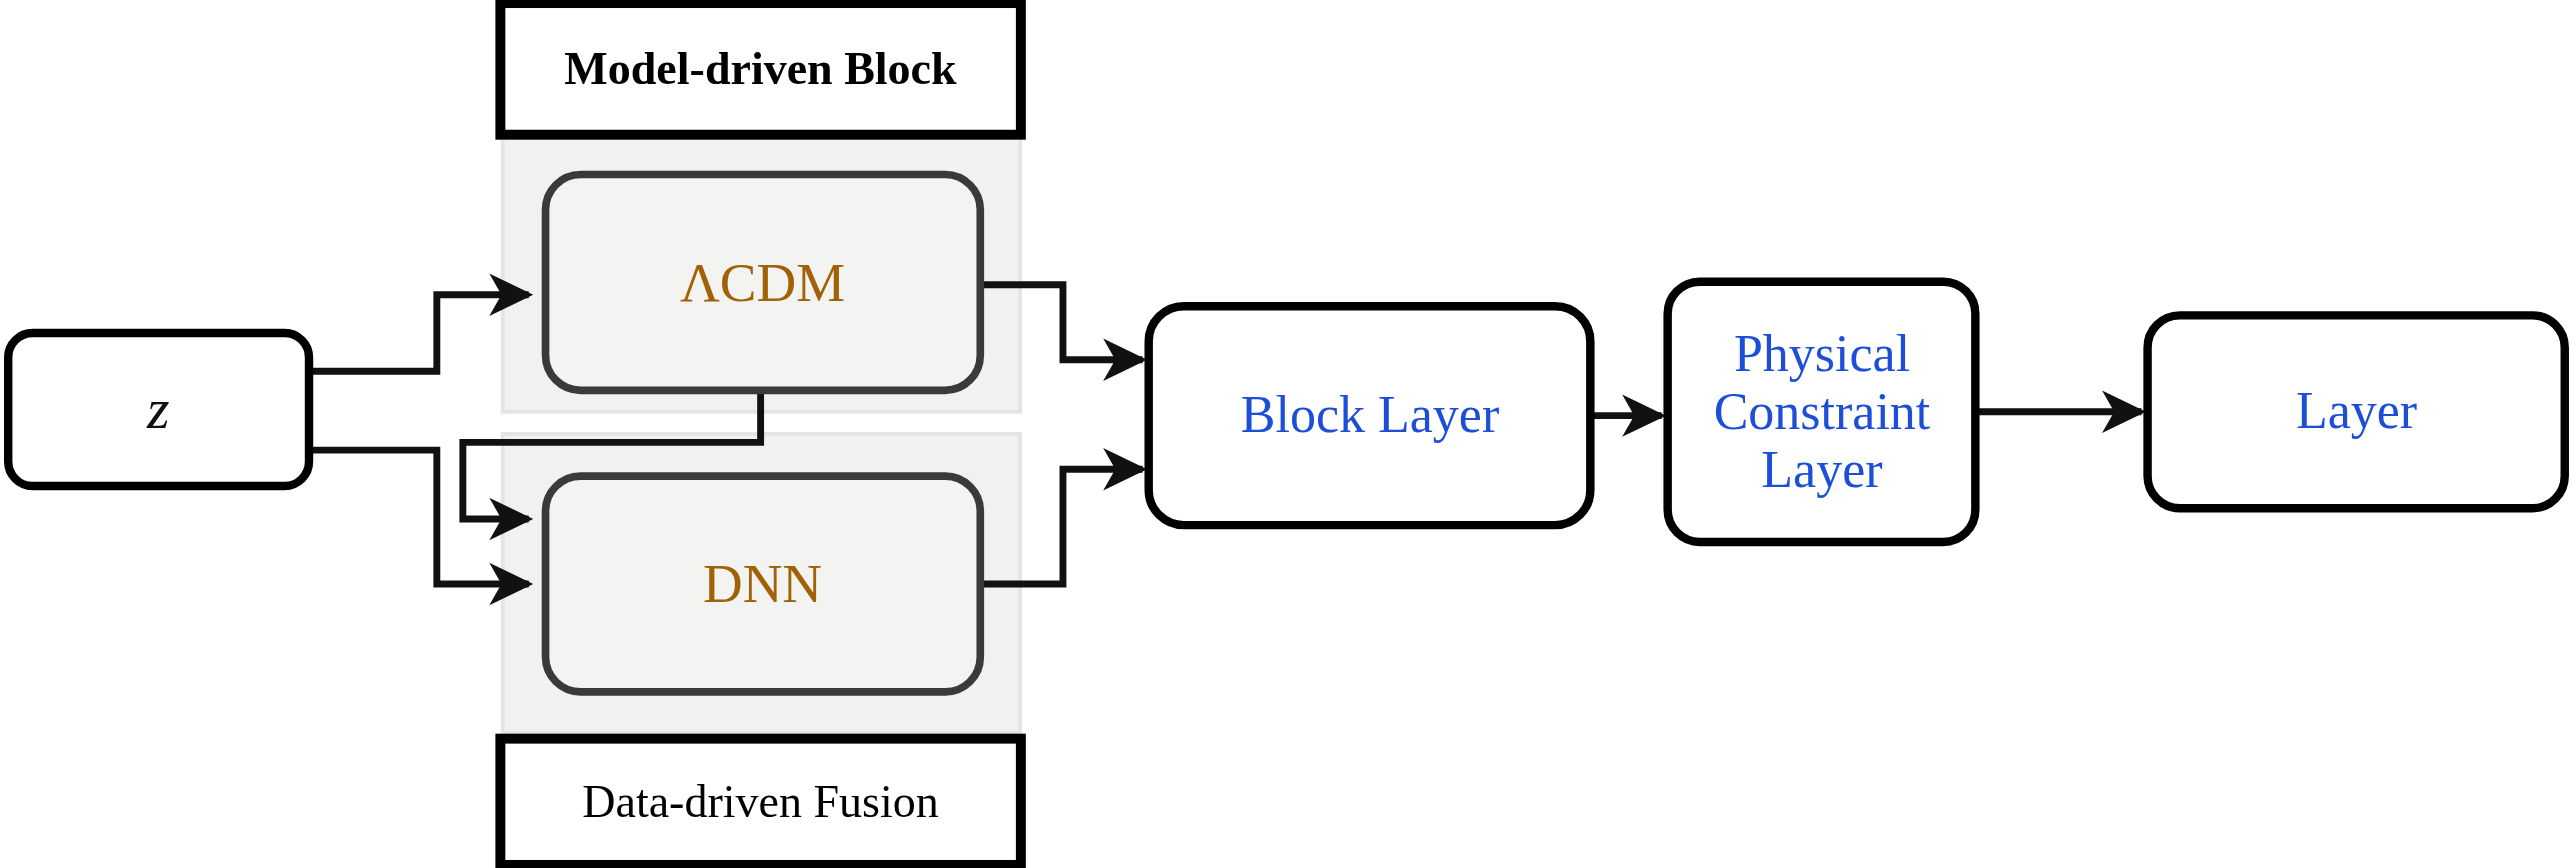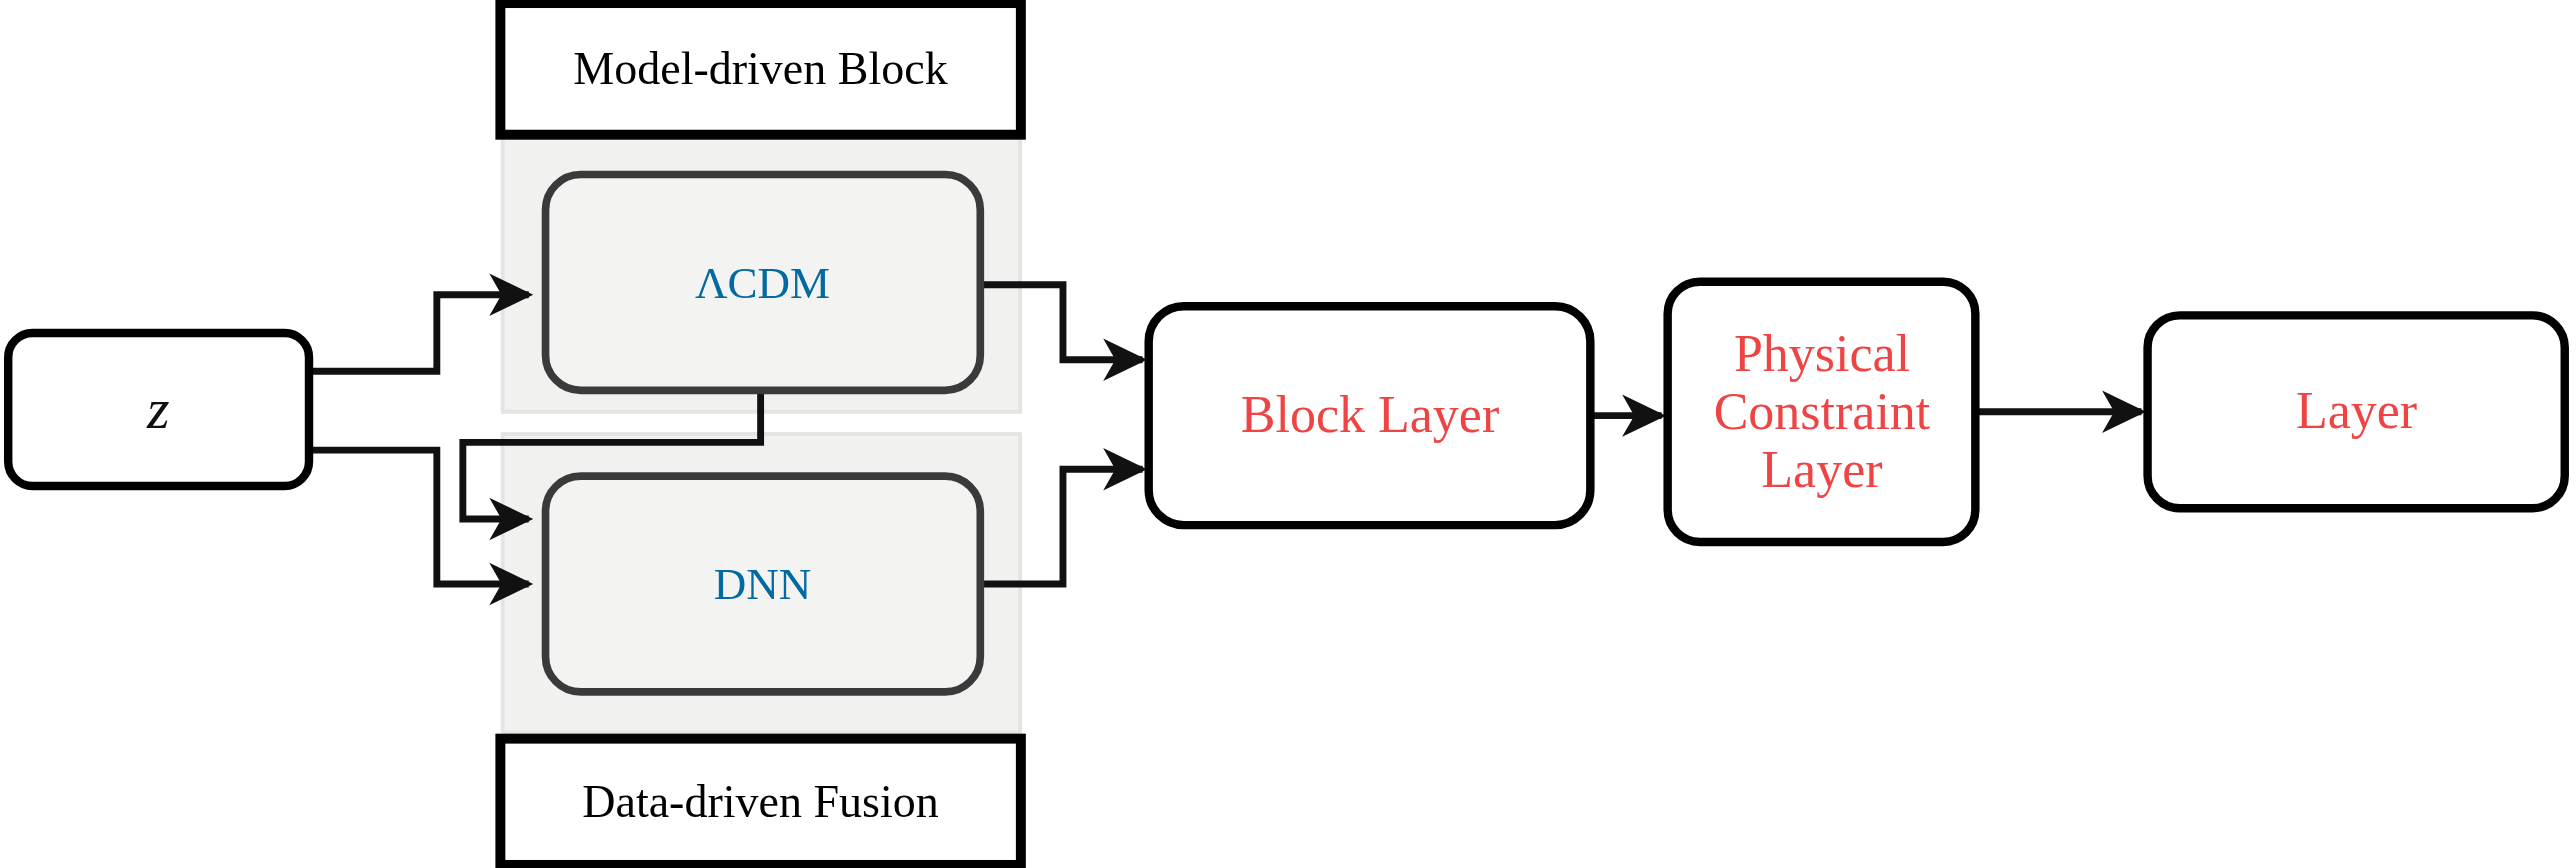--- a/index.html
+++ b/index.html
@@ -37,30 +37,30 @@
     line-height: 1.12;
     pointer-events: none;
     white-space: pre-line;
   }
   .lbl-z {
     font-style: italic;
     font-size: 58px;
     color: #111111;
   }
   .lbl-inner {
-    font-size: 45px;
-    color: #0369a1;
+    font-size: 55px;
+    color: #a16207;
   }
   .lbl-block {
     font-size: 46px;
     color: #000000;
   }
   .lbl-stage {
     font-size: 52px;
-    color: #ef4444;
+    color: #1d4ed8;
   }
 </style>
 </head>
 <body>
 
 <div id="diagram-root">
 
   <svg id="diagram-svg" viewBox="0 0 3364 1134" xmlns="http://www.w3.org/2000/svg">
     <defs>
       <marker id="arrowBlack" viewBox="0 0 12 12" refX="10.4" refY="6" markerWidth="7.2" markerHeight="7.2" orient="auto-start-reverse">
@@ -134,21 +134,21 @@
       <rect x="2178" y="368" width="402" height="340" rx="42" ry="42" fill="#ffffff" stroke="#000000" stroke-width="11"></rect>
     </g>
 
     <g>
       <rect x="2805" y="412" width="545" height="252" rx="42" ry="42" fill="#ffffff" stroke="#000000" stroke-width="11"></rect>
     </g>
   </svg>
 
   <div class="node-label lbl-z" style="left:7.7px; top:333px; width:301px; height:153px;">z</div>
 
-  <div class="node-label lbl-block" style="left:500px; top:3.1px; width:521px; height:132px;">Model-driven Block</div>
+  <div class="node-label lbl-block" style="left:500px; top:3.1px; width:521px; height:132px;font-weight:bold;">Model-driven Block</div>
 
   <div class="node-label lbl-inner" style="left:545px; top:175px; width:435px; height:216px;">ΛCDM</div>
 
   <div class="node-label lbl-inner" style="left:545px; top:476px; width:435px; height:216px;font-family:Liberation Serif, serif;">DNN</div>
 
   <div class="node-label lbl-block" style="left:500px; top:739px; width:521px; height:126px;">Data-driven Fusion</div>
 
   <div class="node-label lbl-stage" style="left:1149px; top:306px; width:442px; height:219px;">Block Layer</div>
 
   <div class="node-label lbl-stage" style="left:1668px; top:282px; width:308px; height:260px;">Physical

